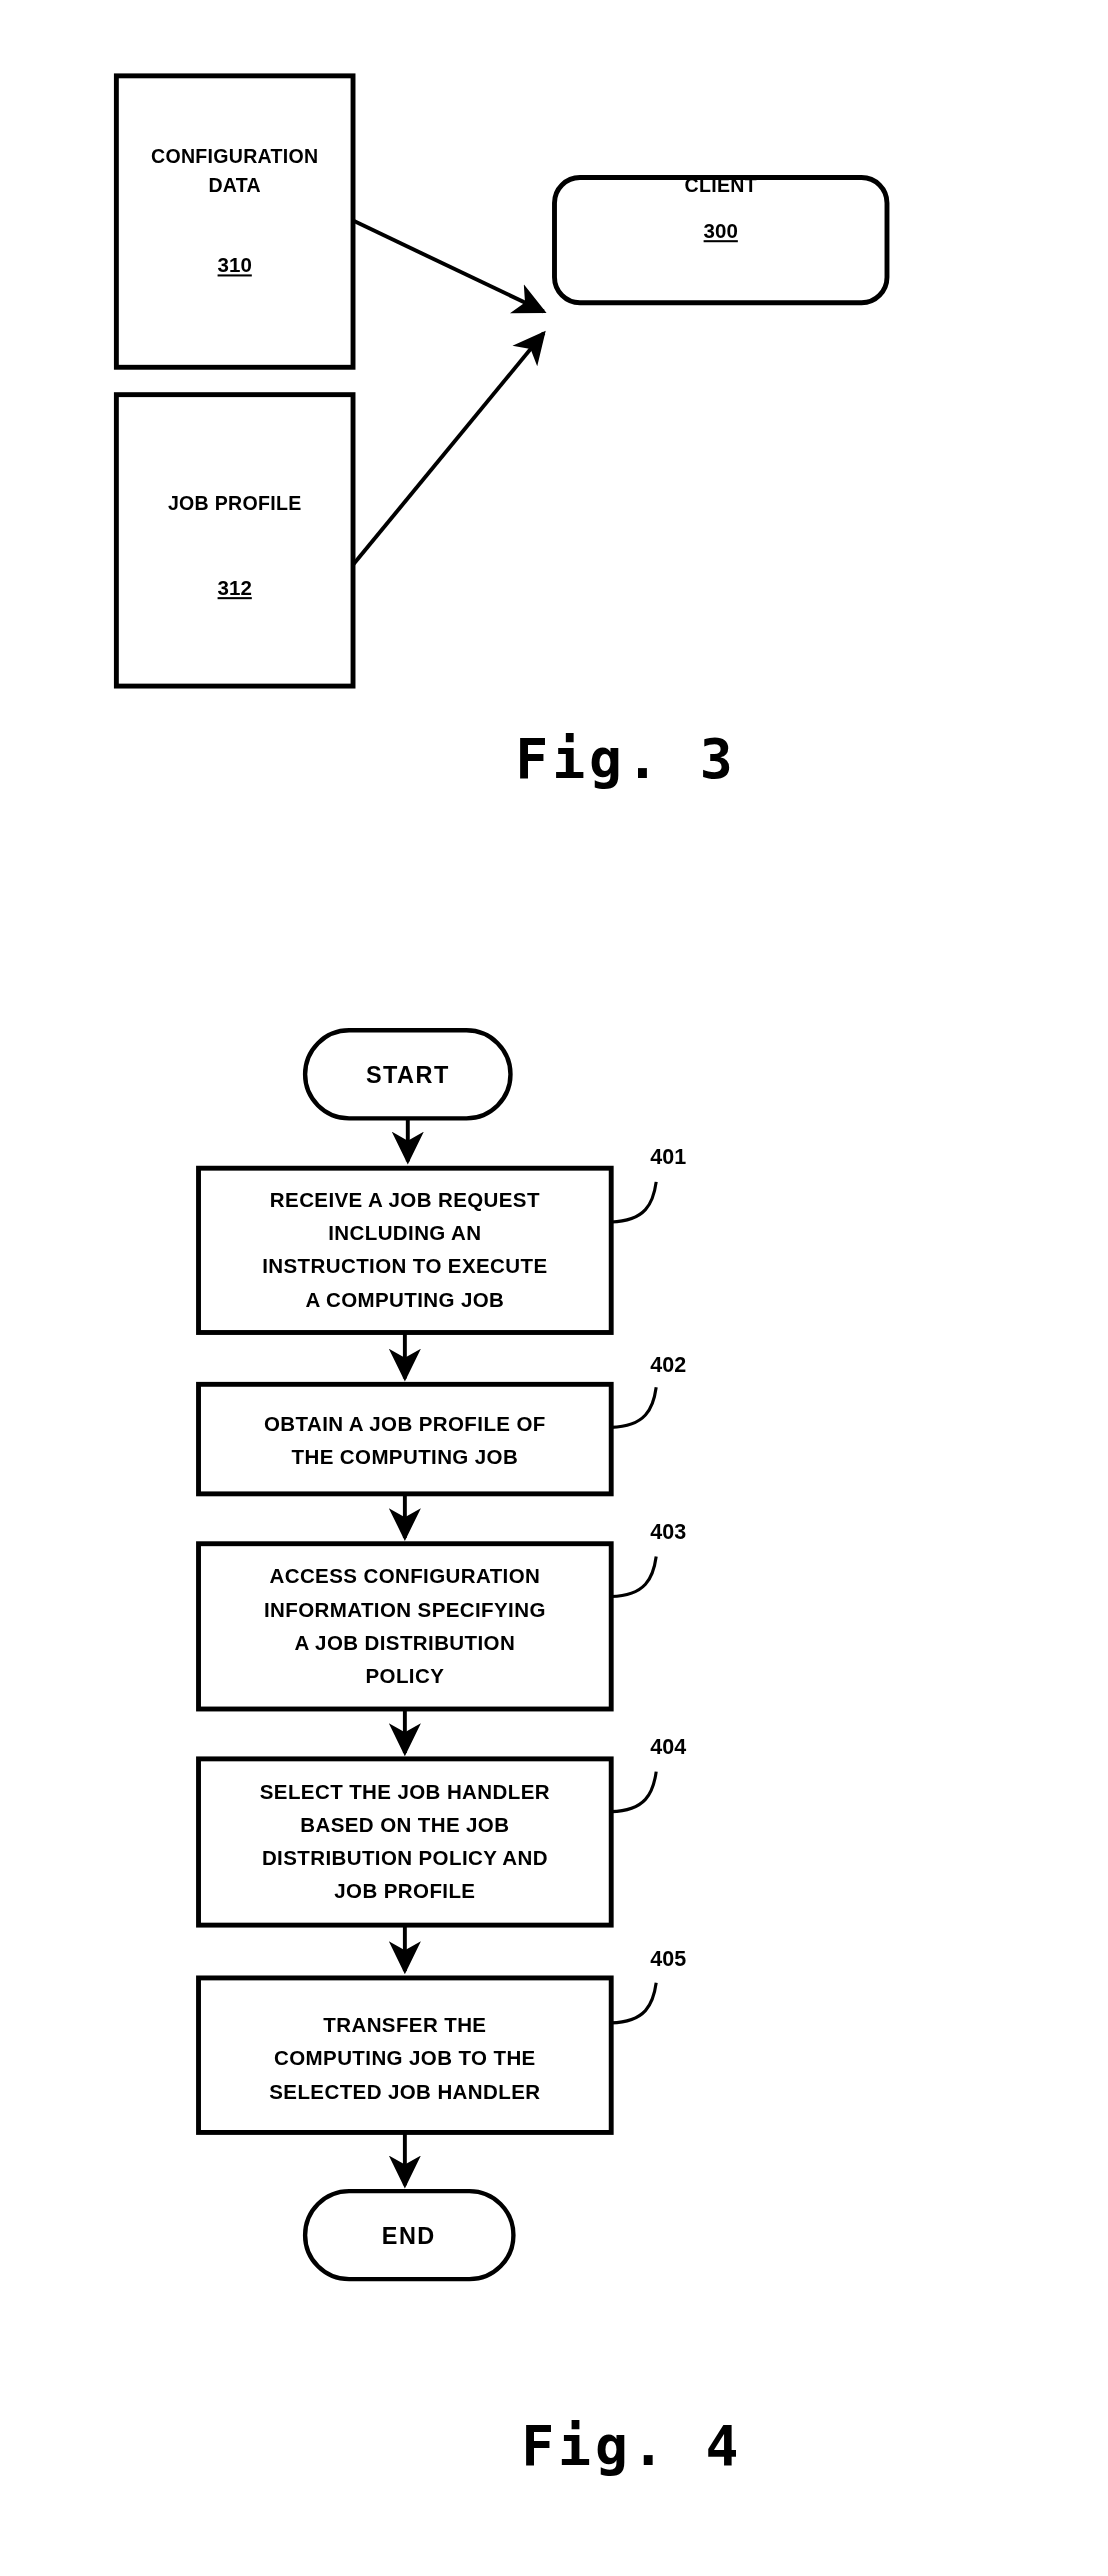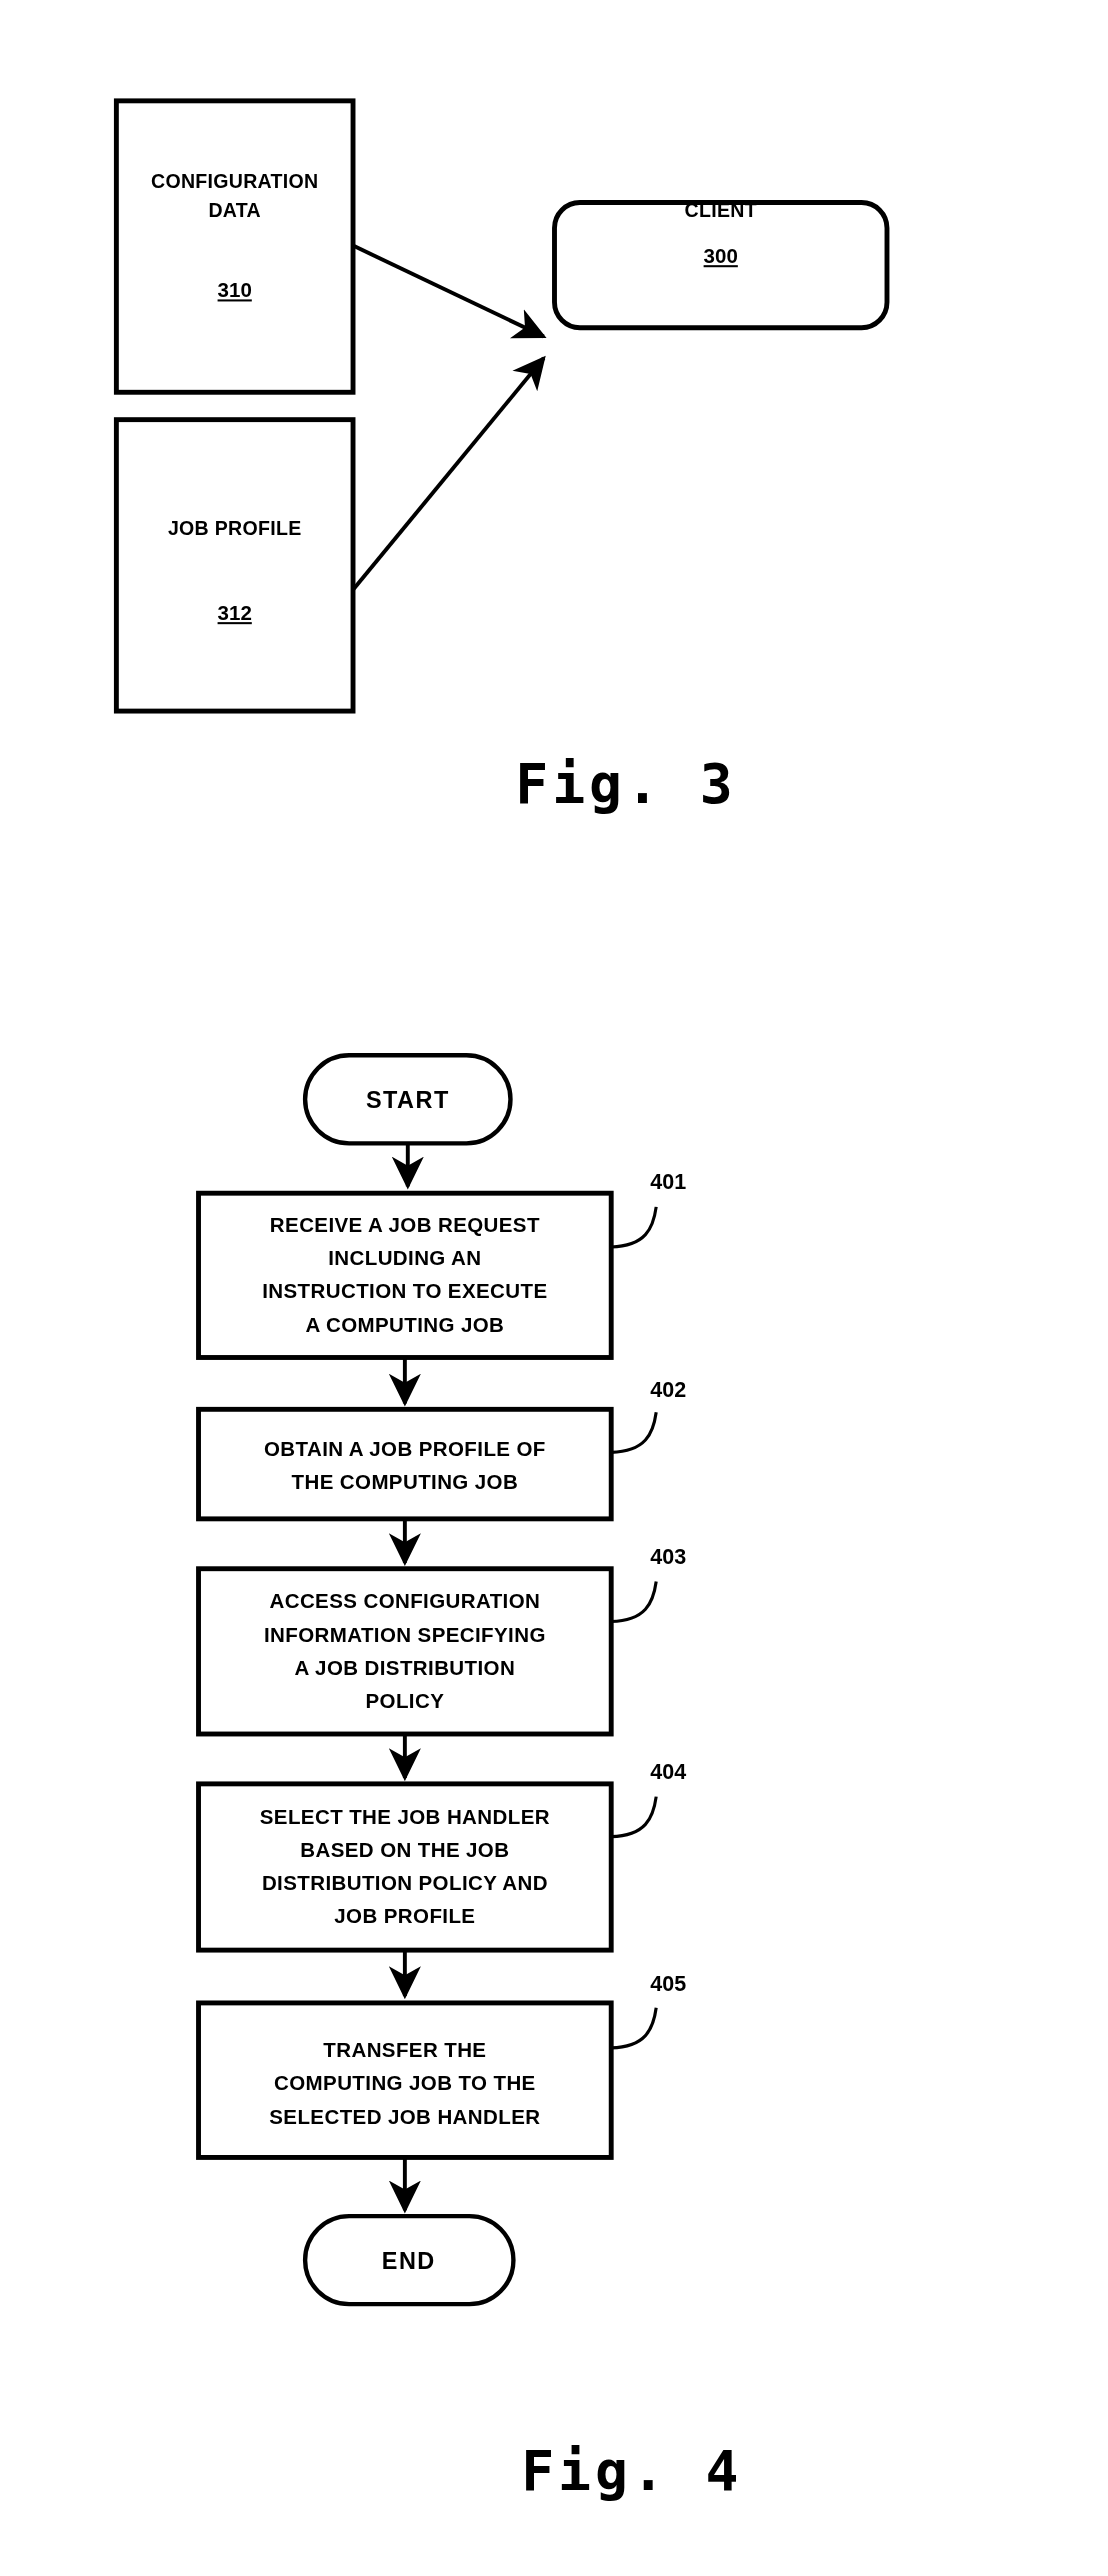--- a/index.html
+++ b/index.html
@@ -13,21 +13,20 @@
     position: relative;
     font-family: "Liberation Sans", sans-serif;
     overflow: hidden;
   }
   #sheet {
     position: absolute;
     left: 0;
     top: 0;
     width: 1108px;
     height: 2161px;
-    margin-top: 25px;
   }
   svg {
     display: block;
   }
   .box-text {
     font-family: "Liberation Sans", sans-serif;
     font-size: 21px;
     font-weight: 600;
     letter-spacing: 0.4px;
     fill: #000;

